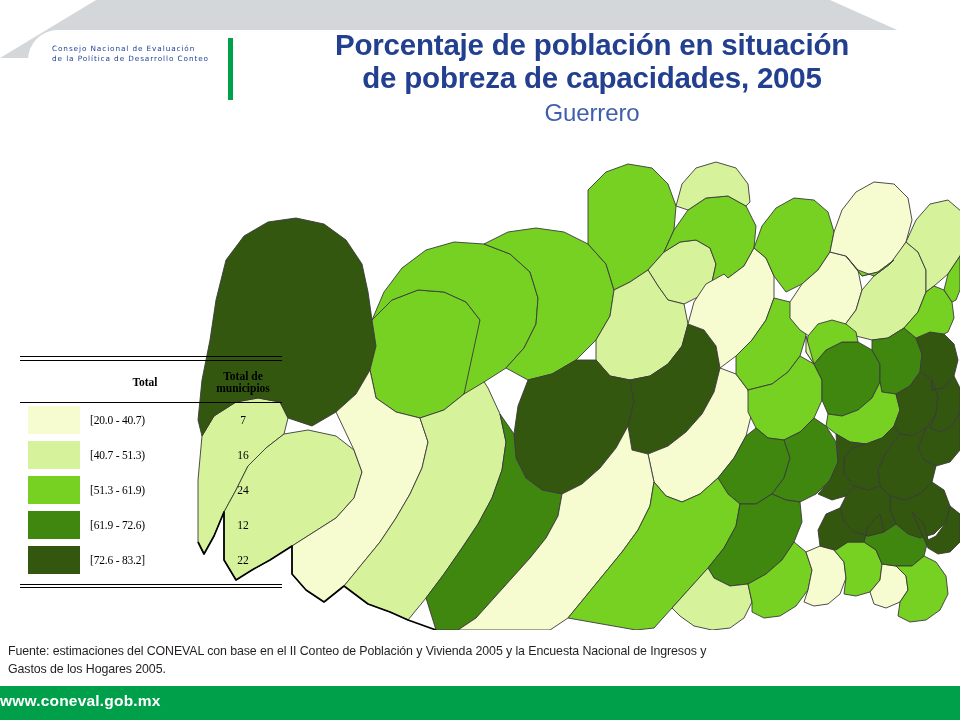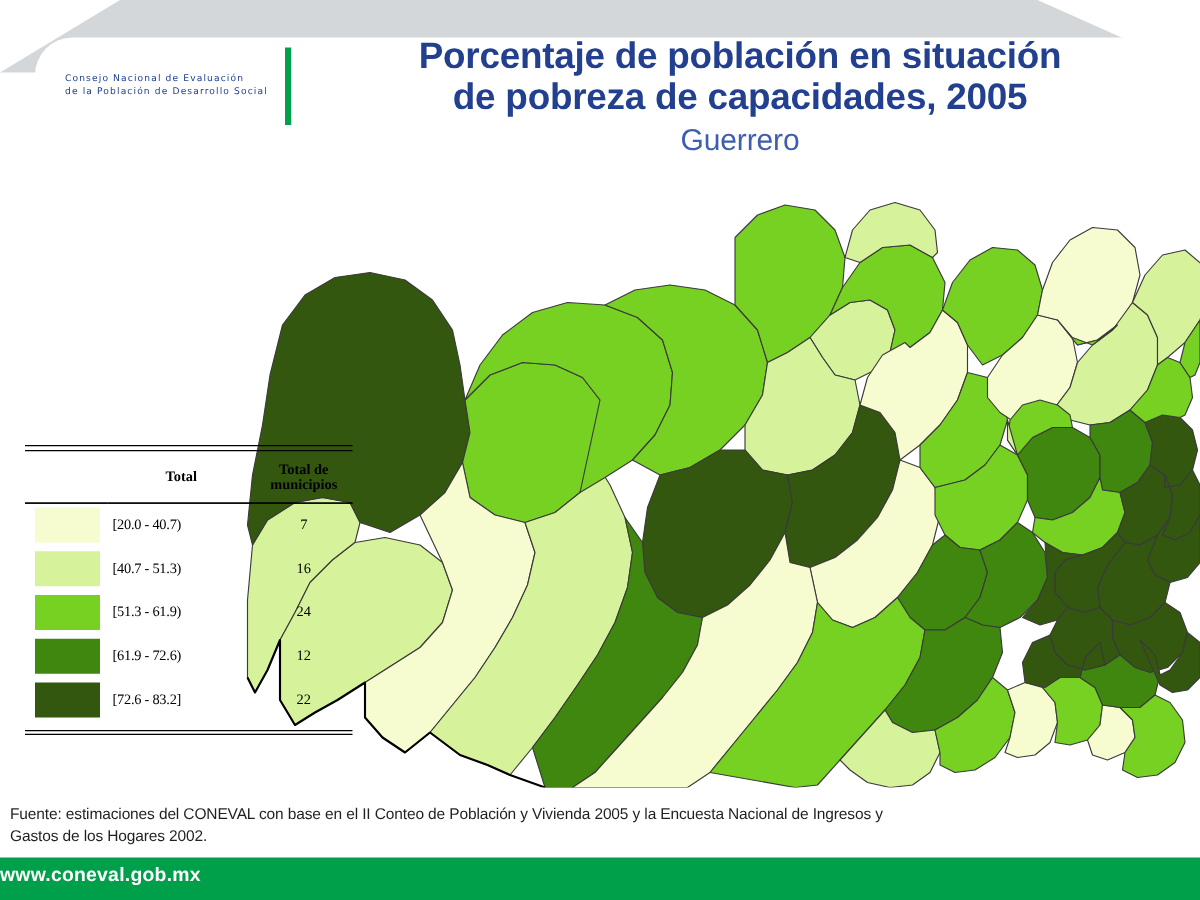--- a/index.html
+++ b/index.html
@@ -14,21 +14,21 @@
   #header-band .right-notch{position:absolute;right:0;top:0;width:130px;height:58px;
       background:#ffffff;clip-path:polygon(0 0,130px 0,130px 58px);}
   #header-panel{position:absolute;left:28px;top:30px;width:932px;height:116px;
       background:#ffffff;border-top-left-radius:30px;}
 
   #logo-block{position:absolute;left:52px;top:38px;width:168px;height:62px;}
   #logo-word{font-family:"DejaVu Sans",sans-serif;font-weight:bold;
       font-size:27px;letter-spacing:-0.5px;color:#1f3f94;line-height:30px;
       white-space:nowrap;}
   #logo-word .green-n{color:#00a14b;}
-  #logo-sub{margin-top:20px;font-size:7.3px;color:#1f3f94;line-height:9.6px;
+  #logo-sub{margin-top:6px;font-size:7.3px;color:#1f3f94;line-height:9.6px;
       letter-spacing:0.9px;font-family:"DejaVu Sans",sans-serif;}
 
   #title-rule{position:absolute;left:228px;top:38px;width:5px;height:62px;
       background:#00a14b;}
 
   #title-block{position:absolute;left:242px;top:28px;width:700px;text-align:center;}
   #title-main{font-size:29.5px;font-weight:bold;color:#22408f;
       line-height:33px;letter-spacing:-0.2px;}
   #title-sub{font-size:24px;color:#3f5fae;line-height:33px;margin-top:2px;
       letter-spacing:-0.1px;}
@@ -72,21 +72,21 @@
 
 <div id="header-band" style="background: rgb(212, 215, 218);">
   <div class="notch"></div>
   <div class="right-notch"></div>
 </div>
 <div id="header-panel"></div>
 
 <div id="logo-block">
   <div id="logo-sub">
     <div>Consejo Nacional de Evaluación</div>
-    <div>de la Población de Desarrollo Social</div>
+    <div>de la Política de Desarrollo Conteo</div>
   </div>
 </div>
 
 <div id="title-rule" style="background: rgb(0, 161, 75);"></div>
 
 <div id="title-block">
   <div id="title-main" style="color: rgb(34, 64, 143);">Porcentaje de población en situación</div>
   <div id="title-main" style="color: rgb(34, 64, 143);">de pobreza de capacidades, 2005</div>
   <div id="title-sub">Guerrero</div>
 </div>
@@ -216,17 +216,17 @@
           <td class="rng">[72.6 - 83.2]</td>
           <td>22</td>
         </tr>
       </tbody>
   </table>
   <div class="rule-bottom"></div>
 </div>
 
 <div id="source">
   <div>Fuente: estimaciones del CONEVAL con base en el II Conteo de Población y Vivienda 2005 y la Encuesta Nacional de Ingresos y</div>
-  <div>Gastos de los Hogares 2002.</div>
+  <div>Gastos de los Hogares 2005.</div>
 </div>
 
 <div id="footer-bar" style="background: rgb(0, 160, 74);"></div>
 <div id="footer-url">www.coneval.gob.mx</div>
 
 </body></html>

